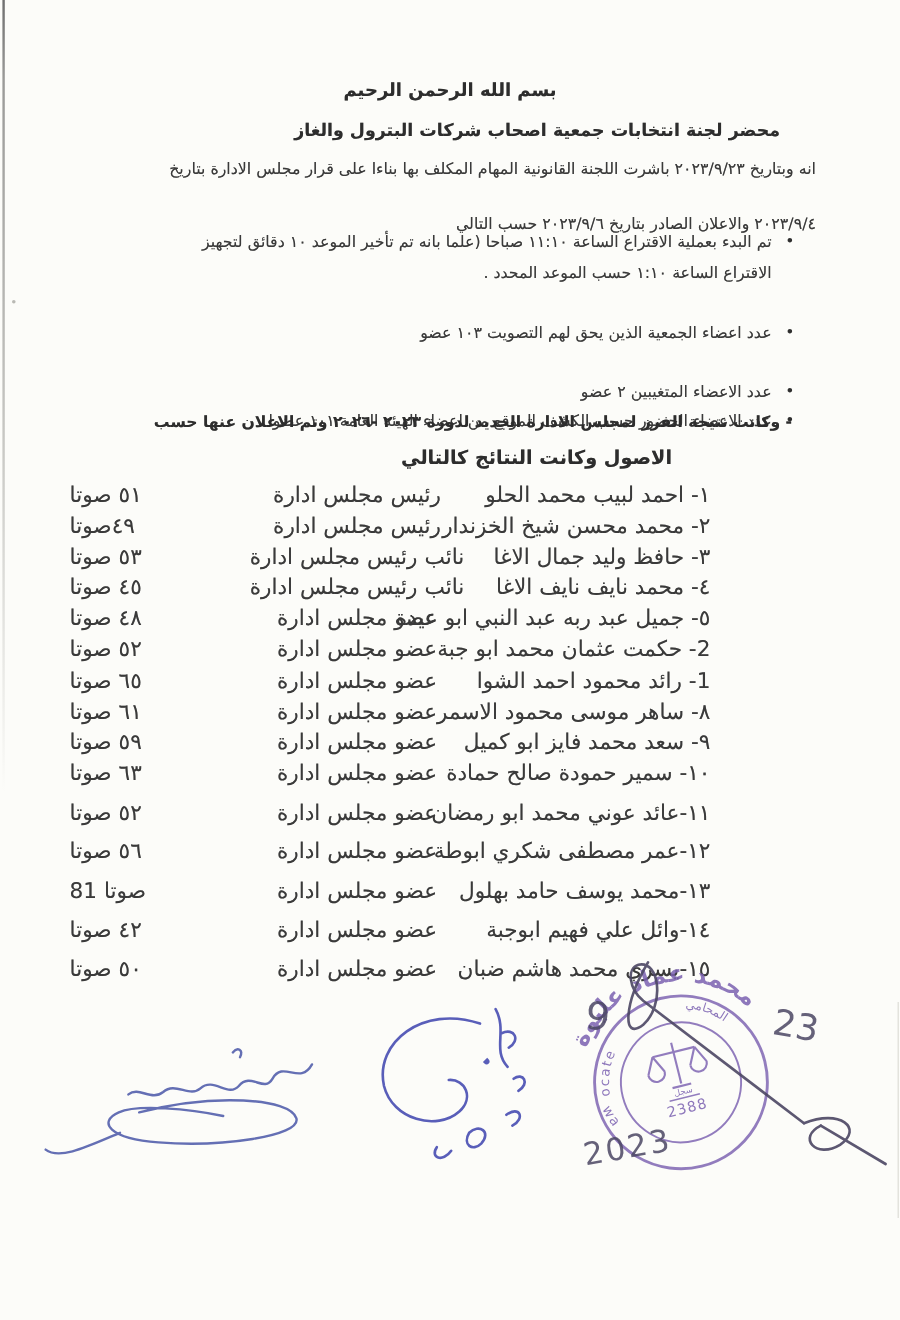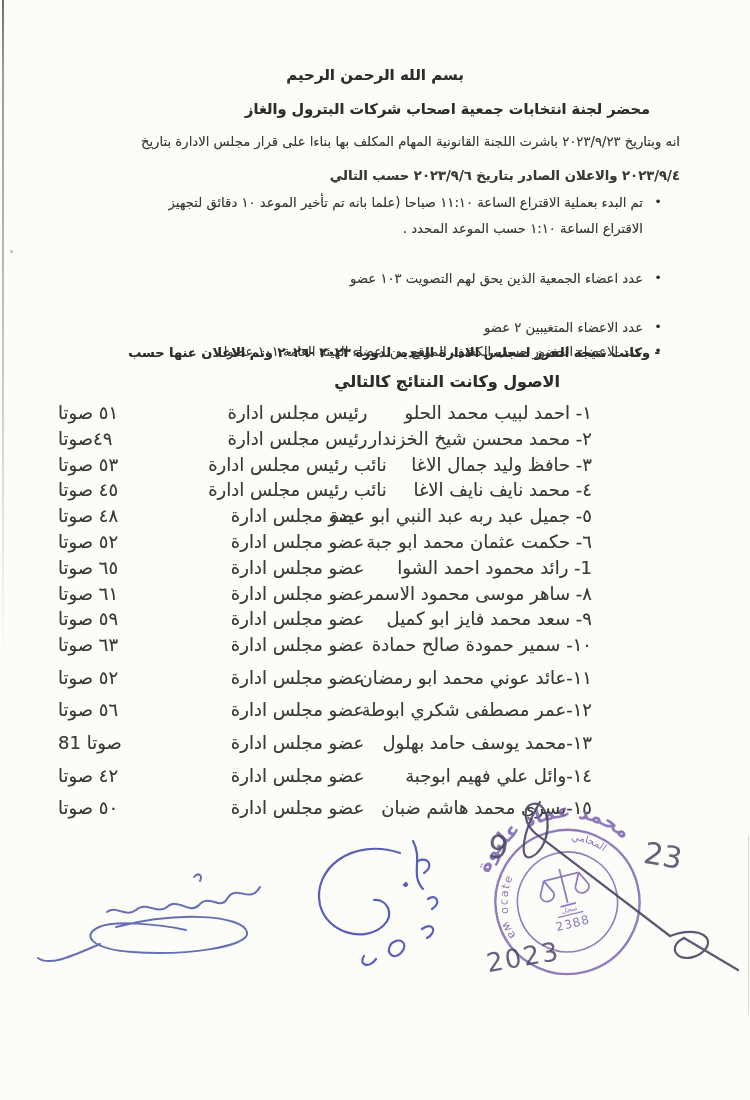--- a/index.html
+++ b/index.html
@@ -8,21 +8,21 @@
   .abs{position:absolute;white-space:nowrap;}
   .scan-line-left{position:absolute;left:2px;top:0;width:2px;height:660px;
         background:linear-gradient(#6f6f6f 0%,#9a9a98 10%,#c7c7c3 55%,rgba(200,200,196,0) 100%);}
   .scan-line-right{position:absolute;right:1px;top:835px;width:1px;height:180px;background:#dcdcd6;}
   .speck{position:absolute;left:10px;top:250px;width:3px;height:3px;background:#b9b9b4;border-radius:50%;}
   .txt{font-size:13.2px;letter-spacing:0;text-shadow:0 0 .5px rgba(70,70,70,.55);}
   .bold{font-weight:bold;color:#2d2d2d;}
   .basmala{top:66px;left:0;width:750px;text-align:center;font-size:15px;}
   .doc-title{top:101px;right:100px;font-size:14.5px;}
   .intro1{top:134px;right:70px;}
-  .intro2{top:168px;right:70px;font-weight:bold;}
+  .intro2{top:180px;right:70px;}
   .bullet-marker{position:absolute;right:88px;font-size:13px;color:#2f2f2f;}
   .bullet-text{position:absolute;right:107px;text-align:right;line-height:26px;}
   .b1{top:190px;} .b2{top:266px;} .b3{top:291px;margin-top:48px;} .b4{top:315px;}
   .head1{top:345px;right:90px;font-size:13px;}
   .head2{top:372px;right:190px;font-size:16px;}
   #rows{position:absolute;top:399px;left:0;right:0;}
   .row{position:relative;height:25.8px;}
   .row:nth-child(n+10){height:32.6px;}
   .cell{position:absolute;top:3px;font-size:18px;white-space:nowrap;text-shadow:0 0 .5px rgba(70,70,70,.5);}
   .cell-name{right:158px;}
@@ -87,21 +87,21 @@
       <span class="cell cell-votes">٤٥ صوتا</span>
     </div>
 
     <div class="row">
       <span class="cell cell-name">٥- جميل عبد ربه عبد النبي ابو عيدة</span>
       <span class="cell cell-role">عضو مجلس ادارة</span>
       <span class="cell cell-votes">٤٨ صوتا</span>
     </div>
 
     <div class="row">
-      <span class="cell cell-name">٦- حكمت عثمان محمد ابو جبة</span>
+      <span class="cell cell-name">2- حكمت عثمان محمد ابو جبة</span>
       <span class="cell cell-role">عضو مجلس ادارة</span>
       <span class="cell cell-votes">٥٢ صوتا</span>
     </div>
 
     <div class="row">
       <span class="cell cell-name">1- رائد محمود احمد الشوا</span>
       <span class="cell cell-role">عضو مجلس ادارة</span>
       <span class="cell cell-votes">٦٥ صوتا</span>
     </div>
 

